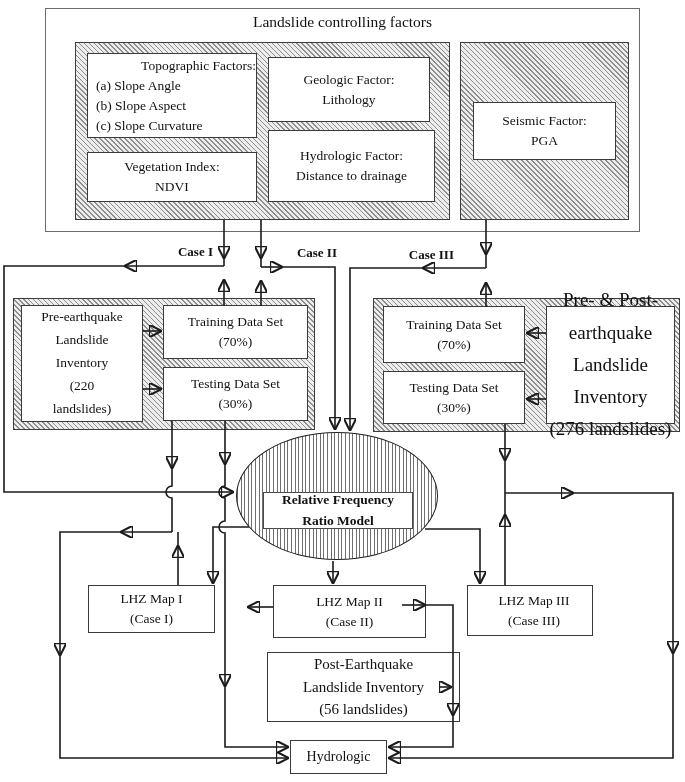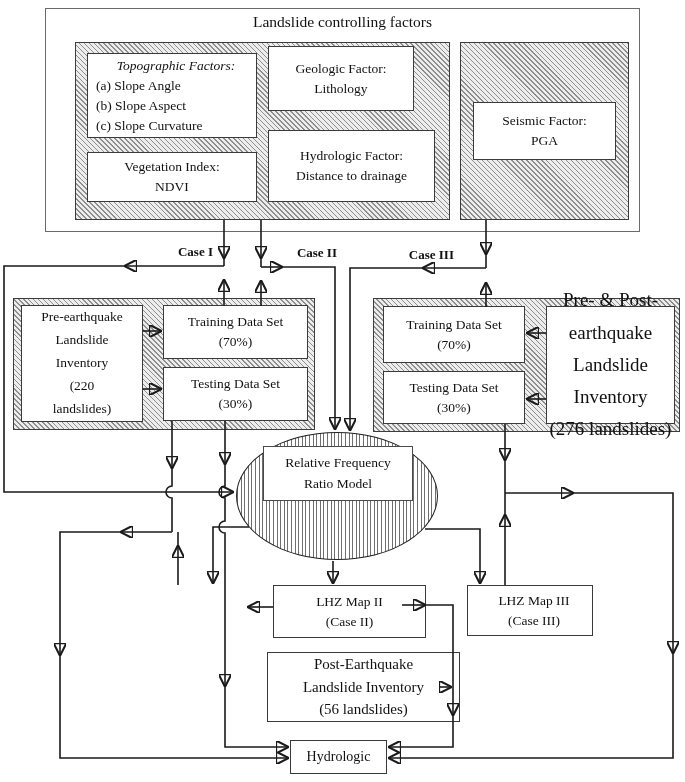--- a/index.html
+++ b/index.html
@@ -30,42 +30,42 @@
     position:absolute;border:1.6px solid #222;border-radius:50%;
     background-image:repeating-linear-gradient(90deg,#6f6f6f 0px,#6f6f6f 1px,#ffffff 1px,#ffffff 3.6px);
   }
   .model-rect{
     position:absolute;background:#fff;border:1.2px solid #4a4a4a;
     display:flex;align-items:center;justify-content:center;text-align:center;
     font-size:13.5px;line-height:1.5;
   }
   .inv{line-height:1.7;}
   .topo-line{width:100%;text-align:left;padding-left:8px;font-size:13.5px;line-height:20px;}
-  .topo-first{text-align:center;padding-left:8px;font-style:italic;}
+  .topo-first{text-align:right;padding-left:8px;}
   svg.wires{position:absolute;left:0;top:0;pointer-events:none;}
   svg.wires path{stroke:#1a1a1a;stroke-width:1.6;fill:none;}
 </style>
 </head>
 <body>
 
 <div id="stage">
 
   <div class="outer" style="left:45px;top:8px;width:595px;height:224px;"></div>
   <div class="title txt" style="left:45px;top:13px;width:595px;">Landslide controlling factors</div>
 
   <div class="hatch" style="left:75px;top:42px;width:375px;height:178px;"></div>
   <div class="box" style="left:87px;top:53px;width:170px;height:85px;padding:2px 0;">
     <div class="topo-line topo-first">Topographic Factors:</div>
     <div class="topo-line">(a) Slope Angle</div>
     <div class="topo-line">(b) Slope Aspect</div>
     <div class="topo-line">(c) Slope Curvature</div>
   </div>
   <div class="box txt" style="left:87px;top:152px;width:170px;height:50px;">Vegetation Index:
 NDVI</div>
-  <div class="box txt" style="left:268px;top:46px;width:146px;height:65px;">Geologic Factor:
+  <div class="box txt" style="left:268px;top:57px;width:162px;height:65px;">Geologic Factor:
 Lithology</div>
   <div class="box txt" style="left:268px;top:130px;width:167px;height:72px;">Hydrologic Factor:
 Distance to drainage</div>
 
   <div class="hatch" style="left:460px;top:42px;width:169px;height:178px;"></div>
   <div class="box txt" style="left:473px;top:102px;width:143px;height:58px;">Seismic Factor:
 PGA</div>
 
   <div class="case-label txt" style="left:143px;top:244px;">Case I</div>
   <div class="case-label txt" style="left:267px;top:245px;">Case II</div>
@@ -87,23 +87,25 @@
 (70%)</div>
   <div class="box txt" style="left:383px;top:371px;width:142px;height:53px;">Testing Data Set
 (30%)</div>
   <div class="box txt inv" style="left:546px;top:306px;width:129px;height:118px;font-size:19px;">Pre- &amp; Post-
 earthquake
 Landslide
 Inventory
 (276 landslides)</div>
 
   <div class="ellipse" style="left:236px;top:432px;width:202px;height:128px;"></div>
-  <div class="model-rect txt" style="left:263px;top:446px;width:150px;height:55px;">Relative Frequency
+  <div class="model-rect txt" style="left:263px;top:492px;width:150px;height:37px;font-weight:bold;">Relative Frequency
 Ratio Model</div>
 
+  <div class="box txt" style="left:88px;top:585px;width:127px;height:48px;">LHZ Map I
+(Case I)</div>
   <div class="box txt" style="left:273px;top:585px;width:153px;height:53px;">LHZ Map II
 (Case II)</div>
   <div class="box txt" style="left:467px;top:585px;width:126px;height:51px;padding-left:8px;">LHZ Map III
 (Case III)</div>
 
   <div class="box txt" style="left:247px;top:652px;width:193px;height:70px;font-size:15px;line-height:1.5;margin-left:20px;">Post-Earthquake
 Landslide Inventory
 (56 landslides)</div>
 
   <div class="box txt" style="left:290px;top:740px;width:97px;height:34px;font-size:14px;">Hydrologic</div>

